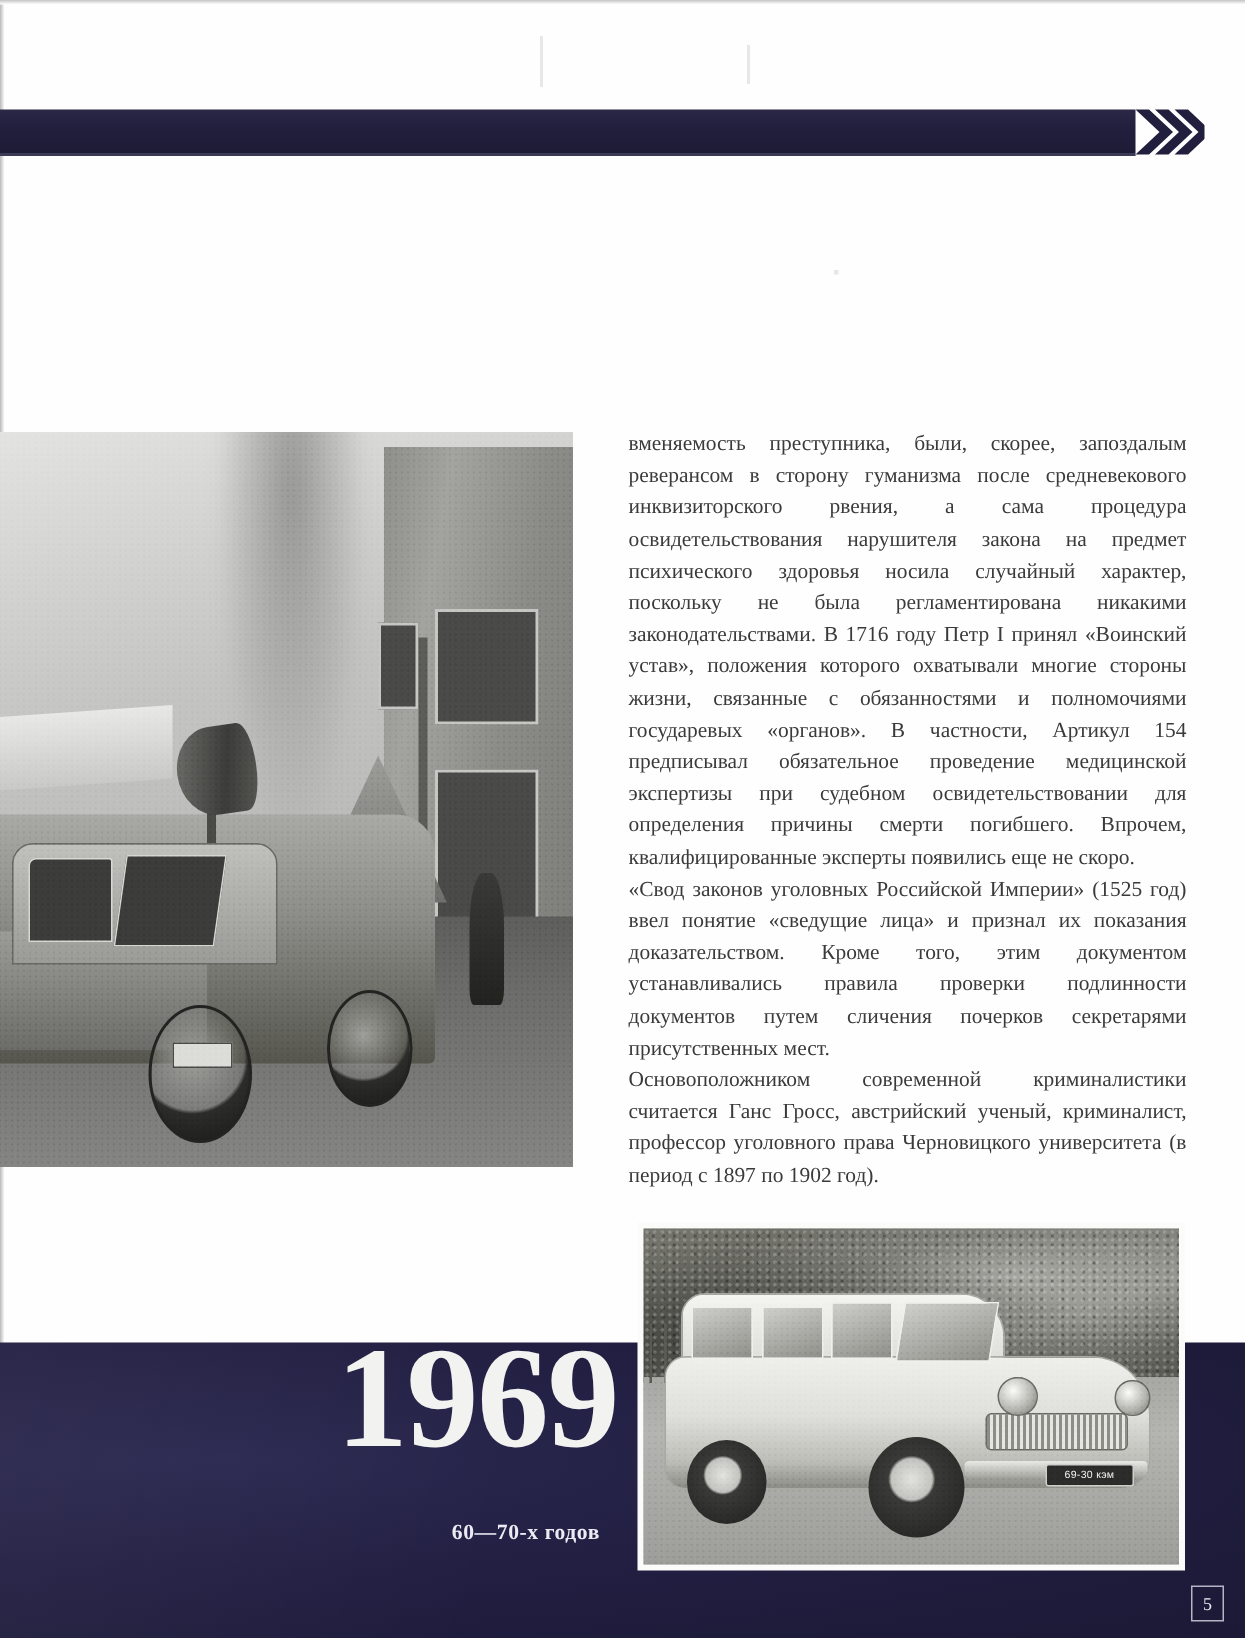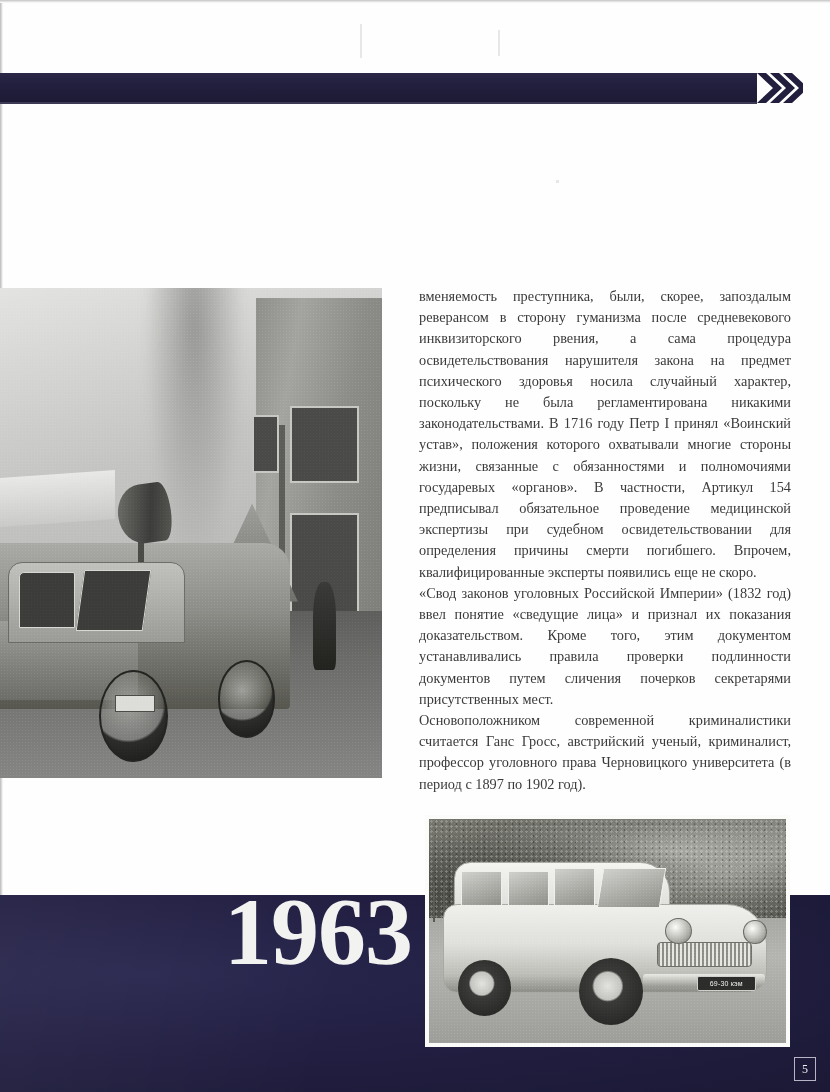--- a/index.html
+++ b/index.html
@@ -393,31 +393,32 @@
     <div class="speaker"></div>
     <div class="wheel w-front"></div>
     <div class="wheel w-rear"></div>
     <div class="plate"></div>
     <div class="figure"></div>
     <div class="grain"></div>
   </div>
 
   <div class="text-column">
     <p>вменяемость преступника, были, скорее, запоздалым реверансом в сторону гуманизма после средневекового инквизиторского рвения, а сама процедура освидетельствования нарушителя закона на предмет психического здоровья носила случайный характер, поскольку не была регламентирована никакими законодательствами. В 1716 году Петр I принял «Воинский устав», положения которого охватывали многие стороны жизни, связанные с обязанностями и полномочиями государевых «органов». В частности, Артикул 154 предписывал обязательное проведение медицинской экспертизы при судебном освидетельствовании для определения причины смерти погибшего. Впрочем, квалифицированные эксперты появились еще не скоро.</p>
-    <p>«Свод законов уголовных Российской Империи» (1832 год) ввел понятие «сведущие лица» и признал их показания доказательством. Кроме того, этим документом устанавливались правила проверки подлинности документов путем сличения почерков секретарями присутственных мест.</p>
+    <p>«Свод законов уголовных Российской Империи» (1525 год) ввел понятие «сведущие лица» и признал их показания доказательством. Кроме того, этим документом устанавливались правила проверки подлинности документов путем сличения почерков секретарями присутственных мест.</p>
     <p>Основоположником современной криминалистики считается Ганс Гросс, австрийский ученый, криминалист, профессор уголовного права Черновицкого университета (в период с 1897 по 1902 год).</p>
   </div>
 
   <div class="footer-block">
     <div class="sheen"></div>
   </div>
 
-  <div class="year-label">1963</div>
+  <div class="year-label">1969</div>
 
   <div class="caption">
+    <div>60—70-х годов</div>
   </div>
 
   <div class="photo-right-frame">
     <div class="photo-right">
       <div class="hillside"></div>
       <div class="hill-grain"></div>
       <div class="road"></div>
       <div class="fence"></div>
       <div class="car-roof"></div>
       <div class="car-body"></div>

